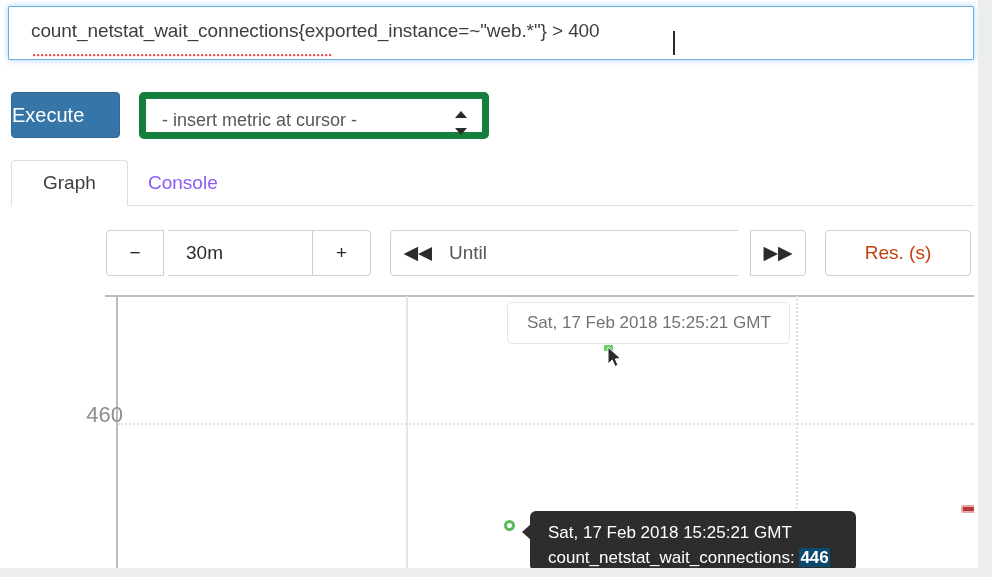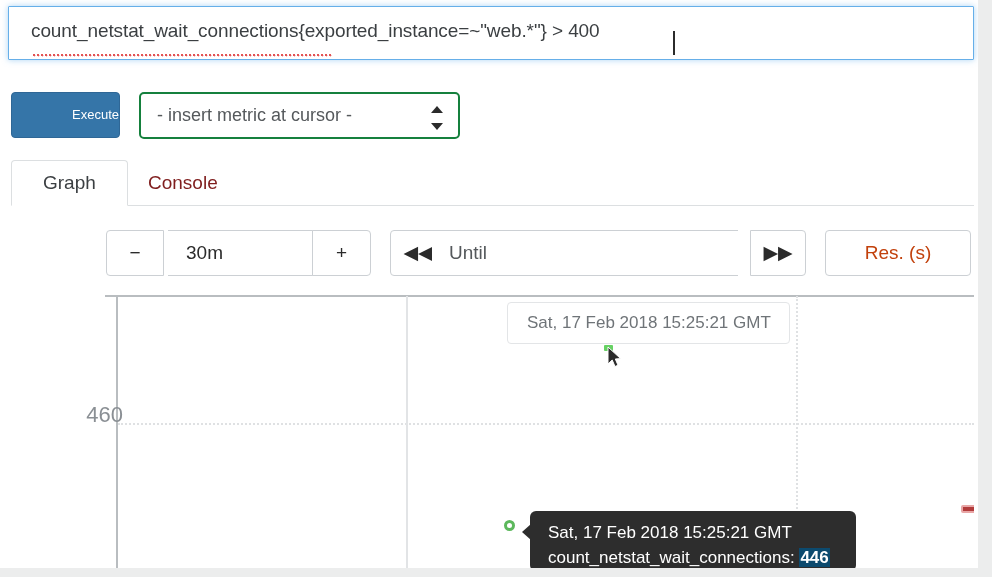--- a/index.html
+++ b/index.html
@@ -79,33 +79,33 @@
   
   #execute-btn {
     position: absolute;
     left: 11px; top: 92px;
     width: 109px; height: 46px;
     box-sizing: border-box;
     background: #3575a8;
     border: 1px solid #2f6796;
     border-radius: 4px;
     color: #ffffff;
-    font-size: 13px;
+    font-size: 20px;
     line-height: 44px;
-    text-align: right;
+    text-align: left;
     cursor: pointer;
     user-select: none;
   }
   #metric-select {
     position: absolute;
     left: 139px; top: 92px;
-    width: 321px; height: 47px;
-    box-sizing: border-box;
-    background: #ffffff;
-    border: 2px solid #15803d;
+    width: 350px; height: 47px;
+    box-sizing: border-box;
+    background: #ffffff;
+    border: 7px solid #15803d;
     border-radius: 5px;
     cursor: pointer;
   }
   #metric-select-label {
     position: absolute;
     left: 16px; top: 11px;
     font-size: 18px;
     color: #55595c;
     white-space: nowrap;
   }
@@ -153,21 +153,21 @@
   .tab.active {
     left: 0;
     border: 1px solid #dcdfe1;
     border-bottom: 1px solid #ffffff;
     border-radius: 4px 4px 0 0;
     background: #ffffff;
     color: #3b3f42;
   }
   .tab.inactive {
     left: 105px;
-    color: #7f1d1d;
+    color: #8b5cf6;
     border: 1px solid transparent;
   }
 
   
   .ctl-group {
     position: absolute;
     height: 46px;
     box-sizing: border-box;
   }
   .ctl {

